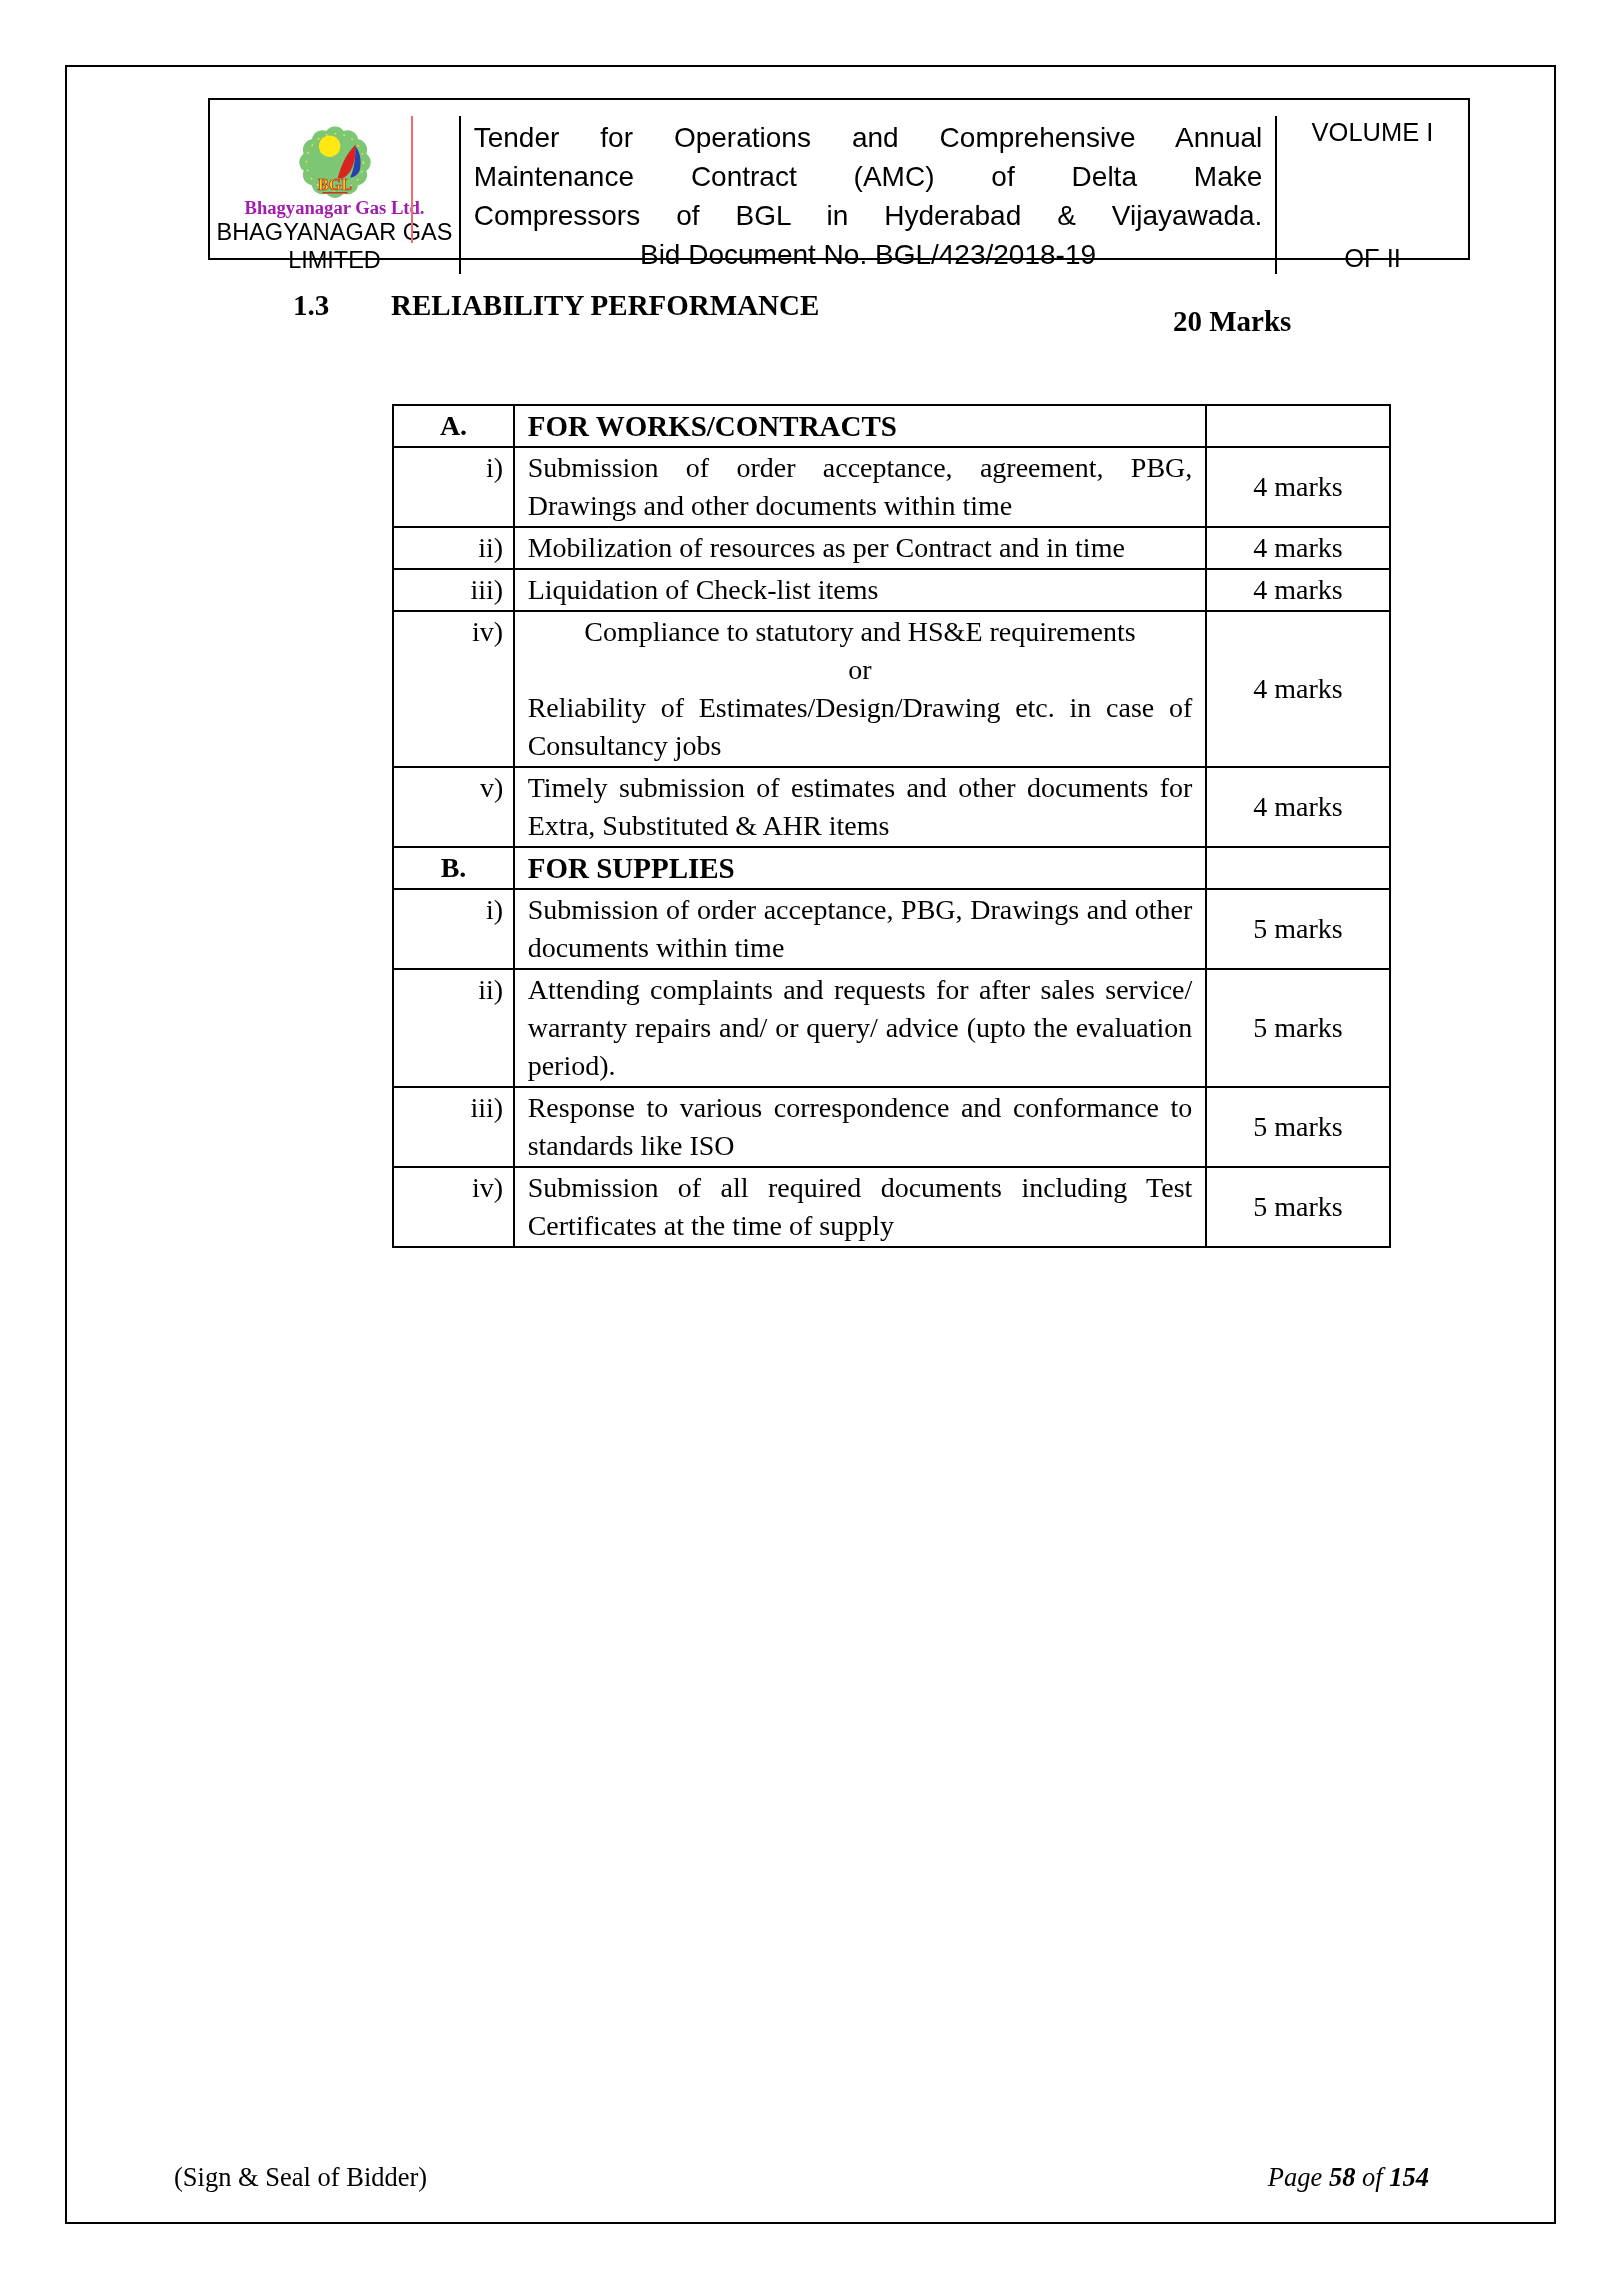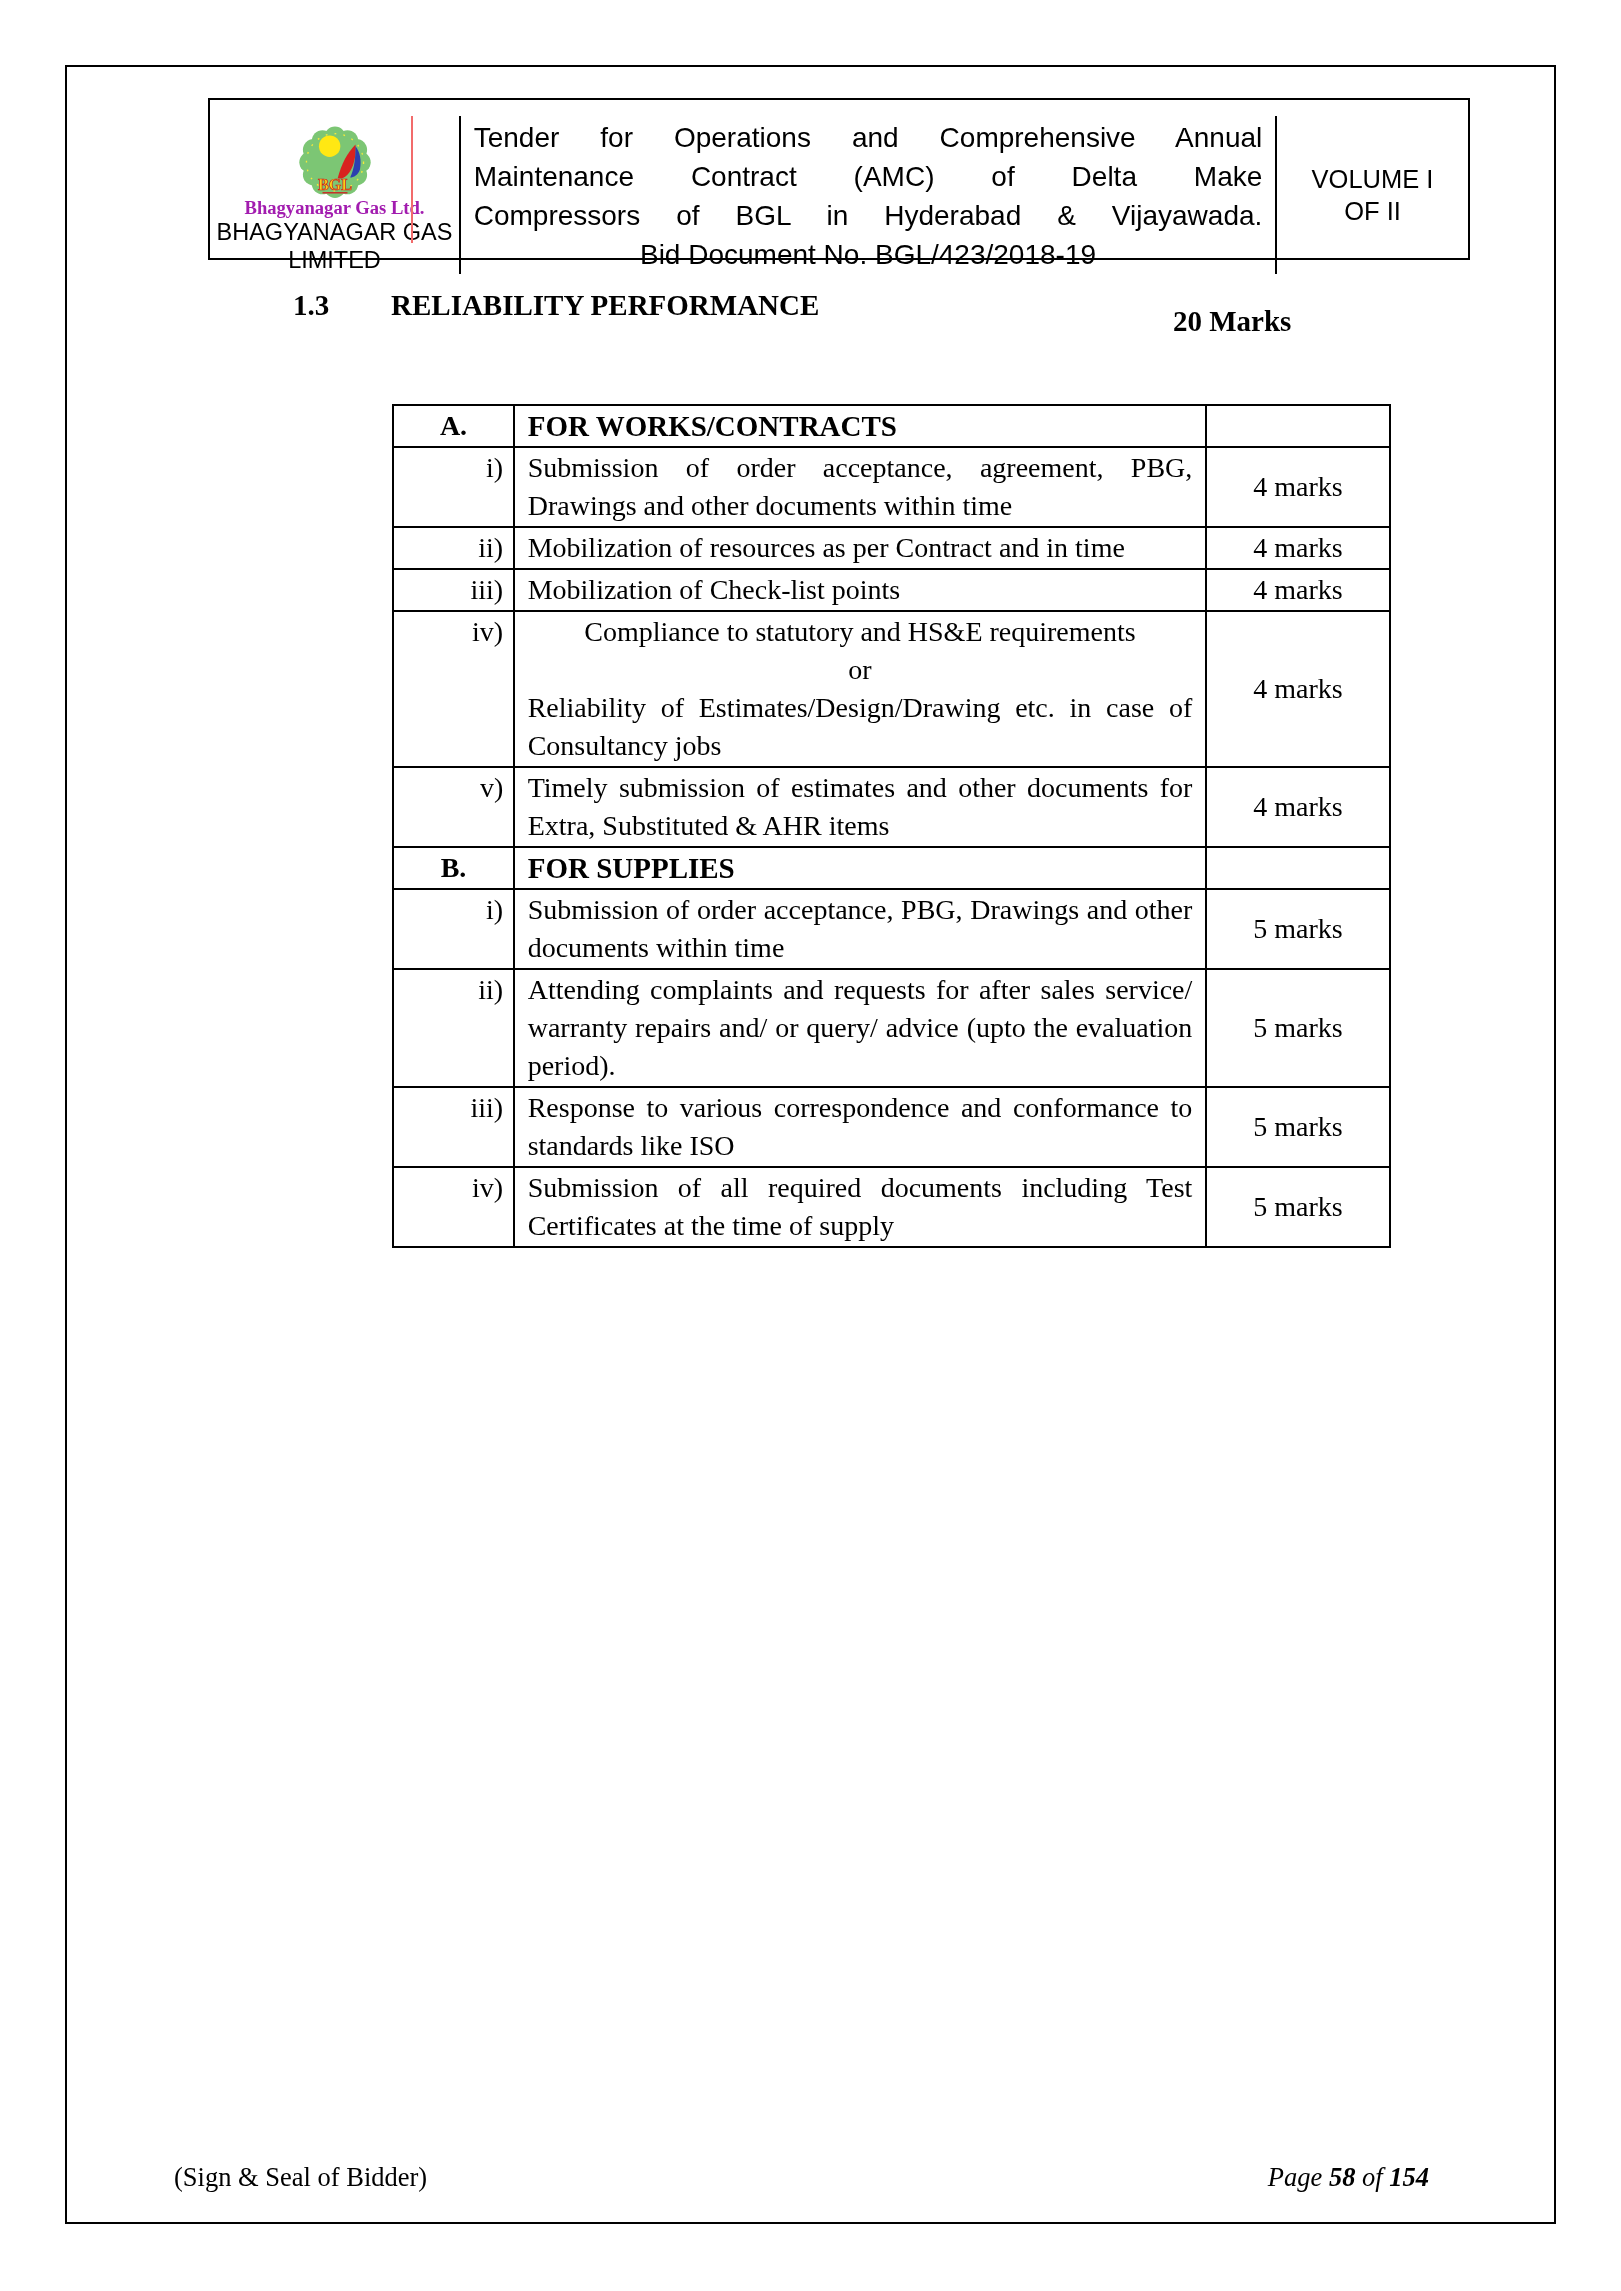--- a/index.html
+++ b/index.html
@@ -62,21 +62,21 @@
     font-size: 28px; line-height: 39px;
     padding: 2px 12.7px 0 12.7px;
   }
   .tl.j { text-align: justify; text-align-last: justify; }
   .tl.c { text-align: center; }
   .volume-cell {
     flex: 1;
     font-family: "Liberation Sans", sans-serif;
     font-size: 25.5px; line-height: 32px;
     display: flex; flex-direction: column;
-    align-items: center; justify-content: center;
+    align-items: center; justify-content: space-between;
     text-align: center;
   }
   
   .h-num, .h-title, .h-marks {
     position: absolute;
     top: 289px;
     font-family: "Liberation Serif", serif;
     font-weight: bold;
     font-size: 29px; line-height: 33px;
     white-space: nowrap;
@@ -203,21 +203,21 @@
         <td class="desc">Submission of order acceptance, agreement, PBG, Drawings and other documents within time</td>
         <td class="marks">4 marks</td>
       </tr>
       <tr>
         <td class="num">ii)</td>
         <td class="desc">Mobilization of resources as per Contract and in time</td>
         <td class="marks">4 marks</td>
       </tr>
       <tr>
         <td class="num">iii)</td>
-        <td class="desc">Mobilization of Check-list points</td>
+        <td class="desc">Liquidation of Check-list items</td>
         <td class="marks">4 marks</td>
       </tr>
       <tr>
         <td class="num">iv)</td>
         <td class="desc">
           <div class="dl">Compliance to statutory and HS&amp;E requirements</div>
           <div class="dl">or</div>
           <div class="dlj">Reliability of Estimates/Design/Drawing etc. in case of Consultancy jobs</div>
         </td>
         <td class="marks">4 marks</td>

